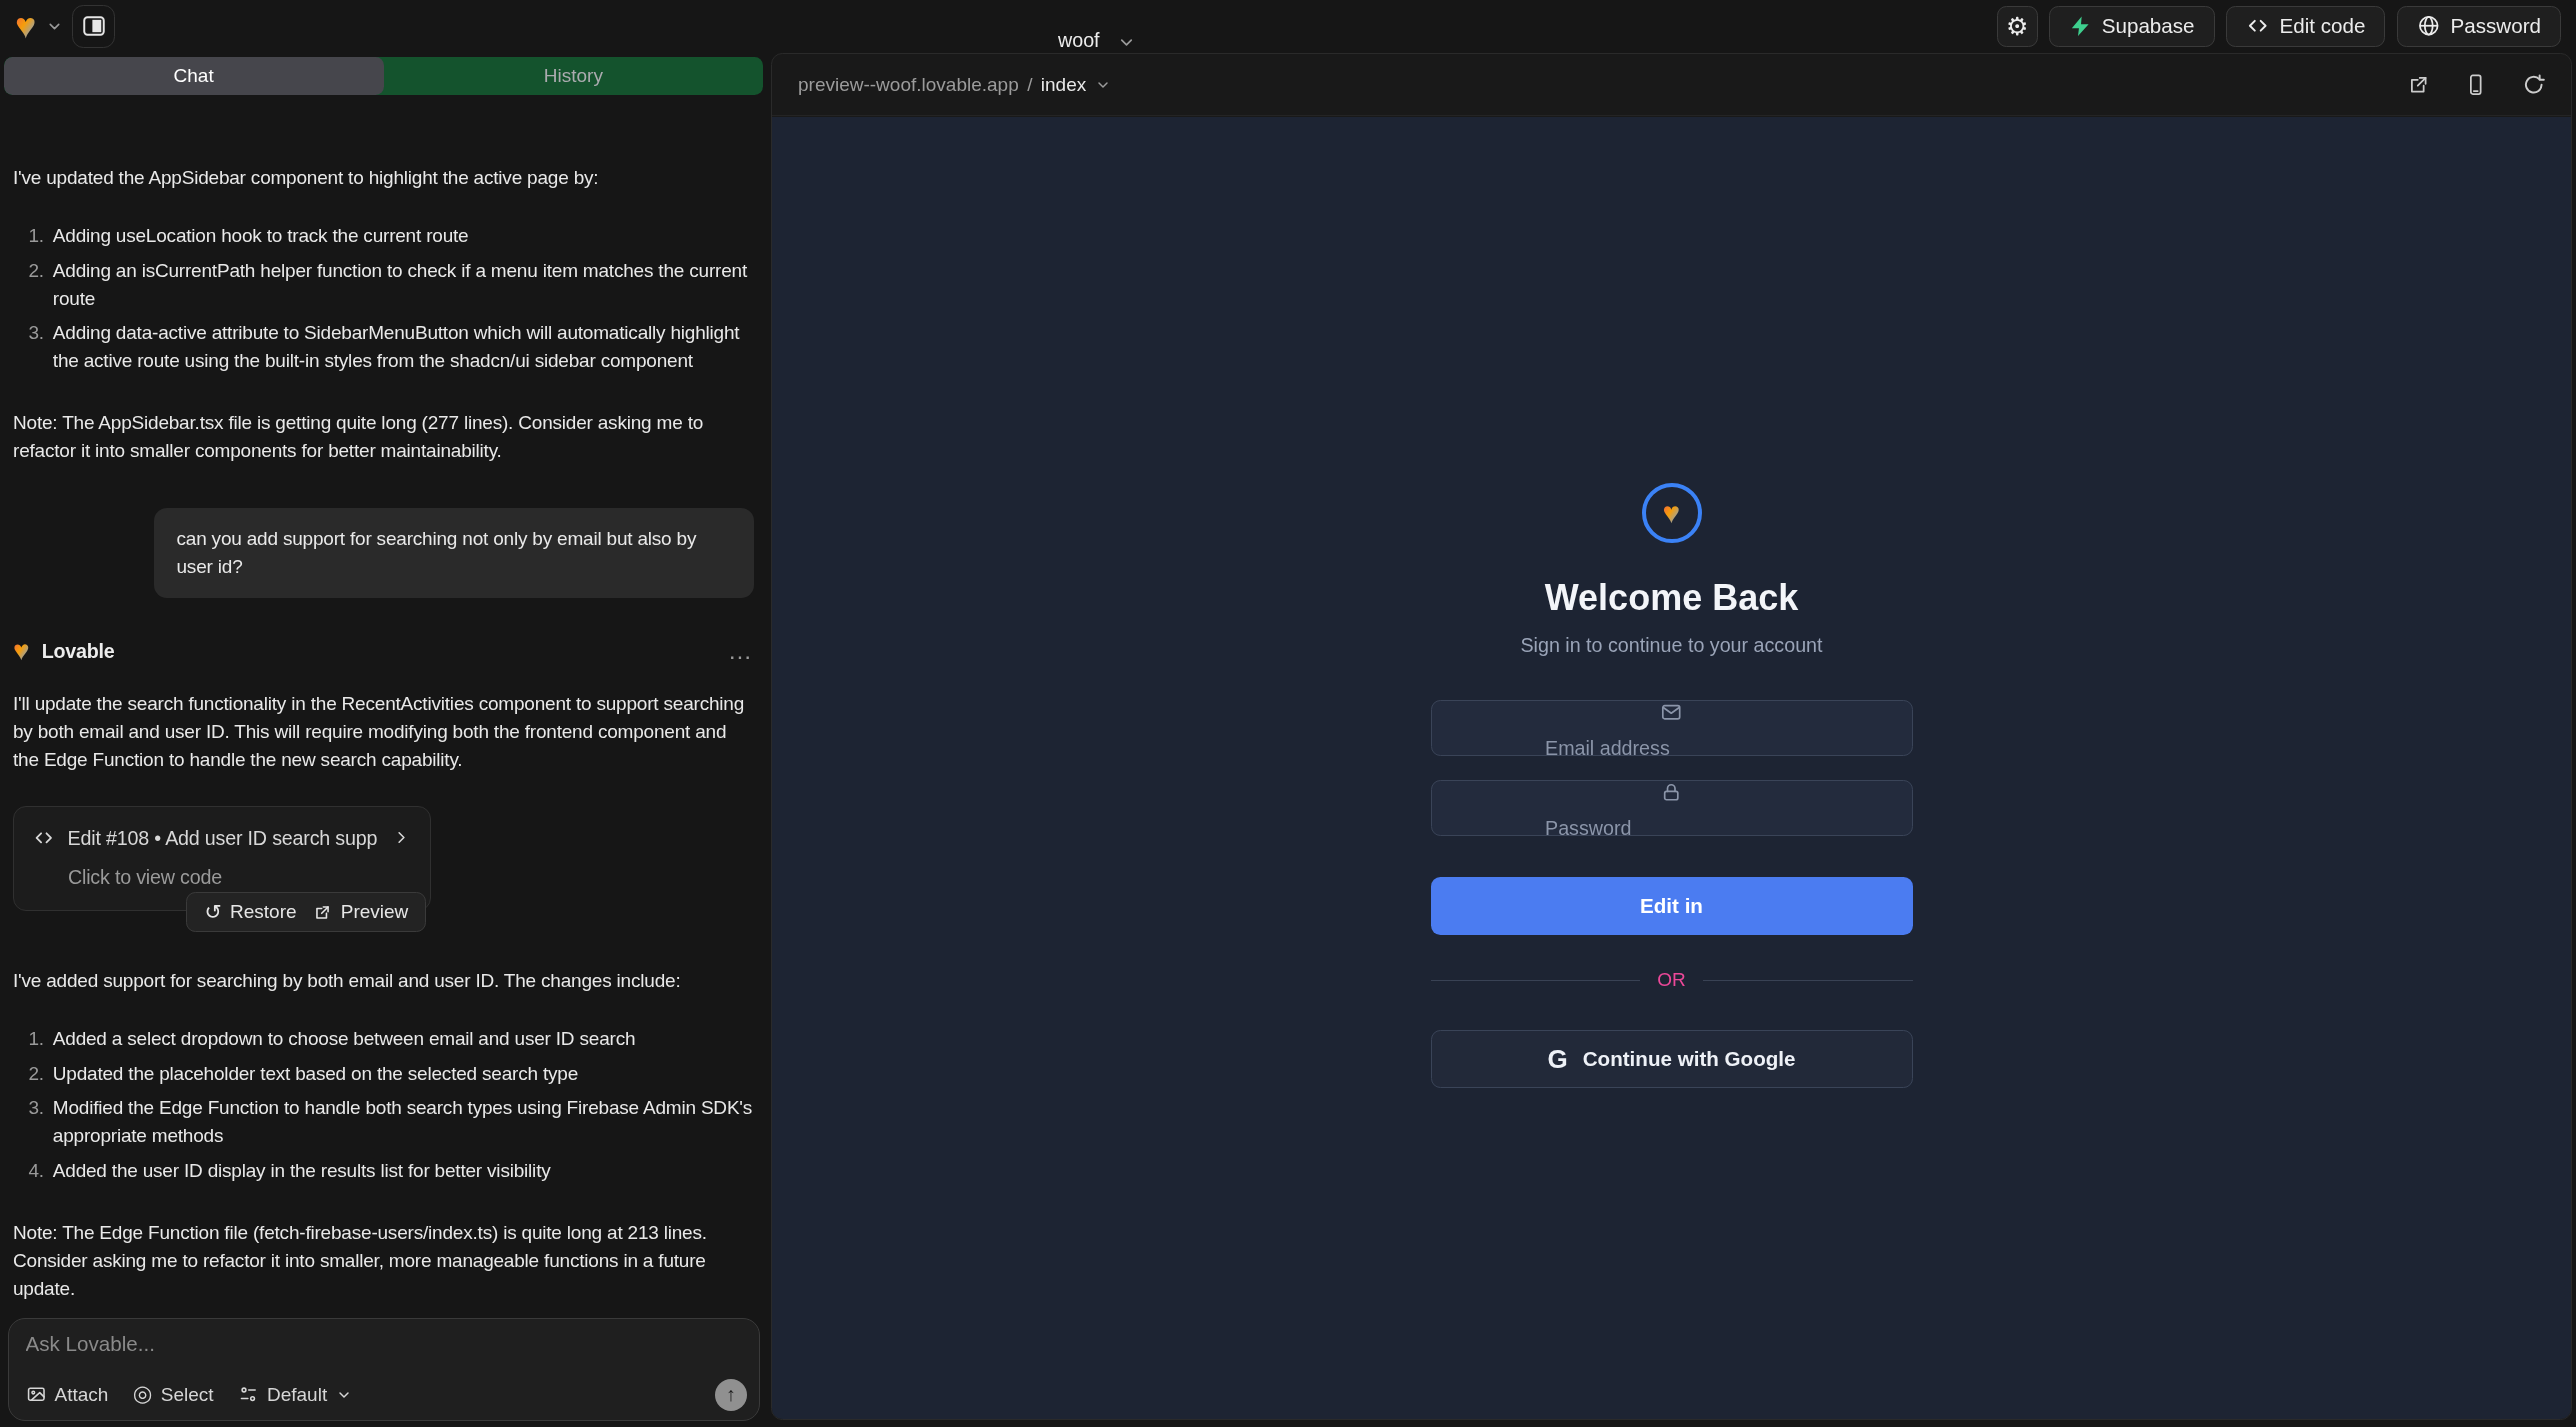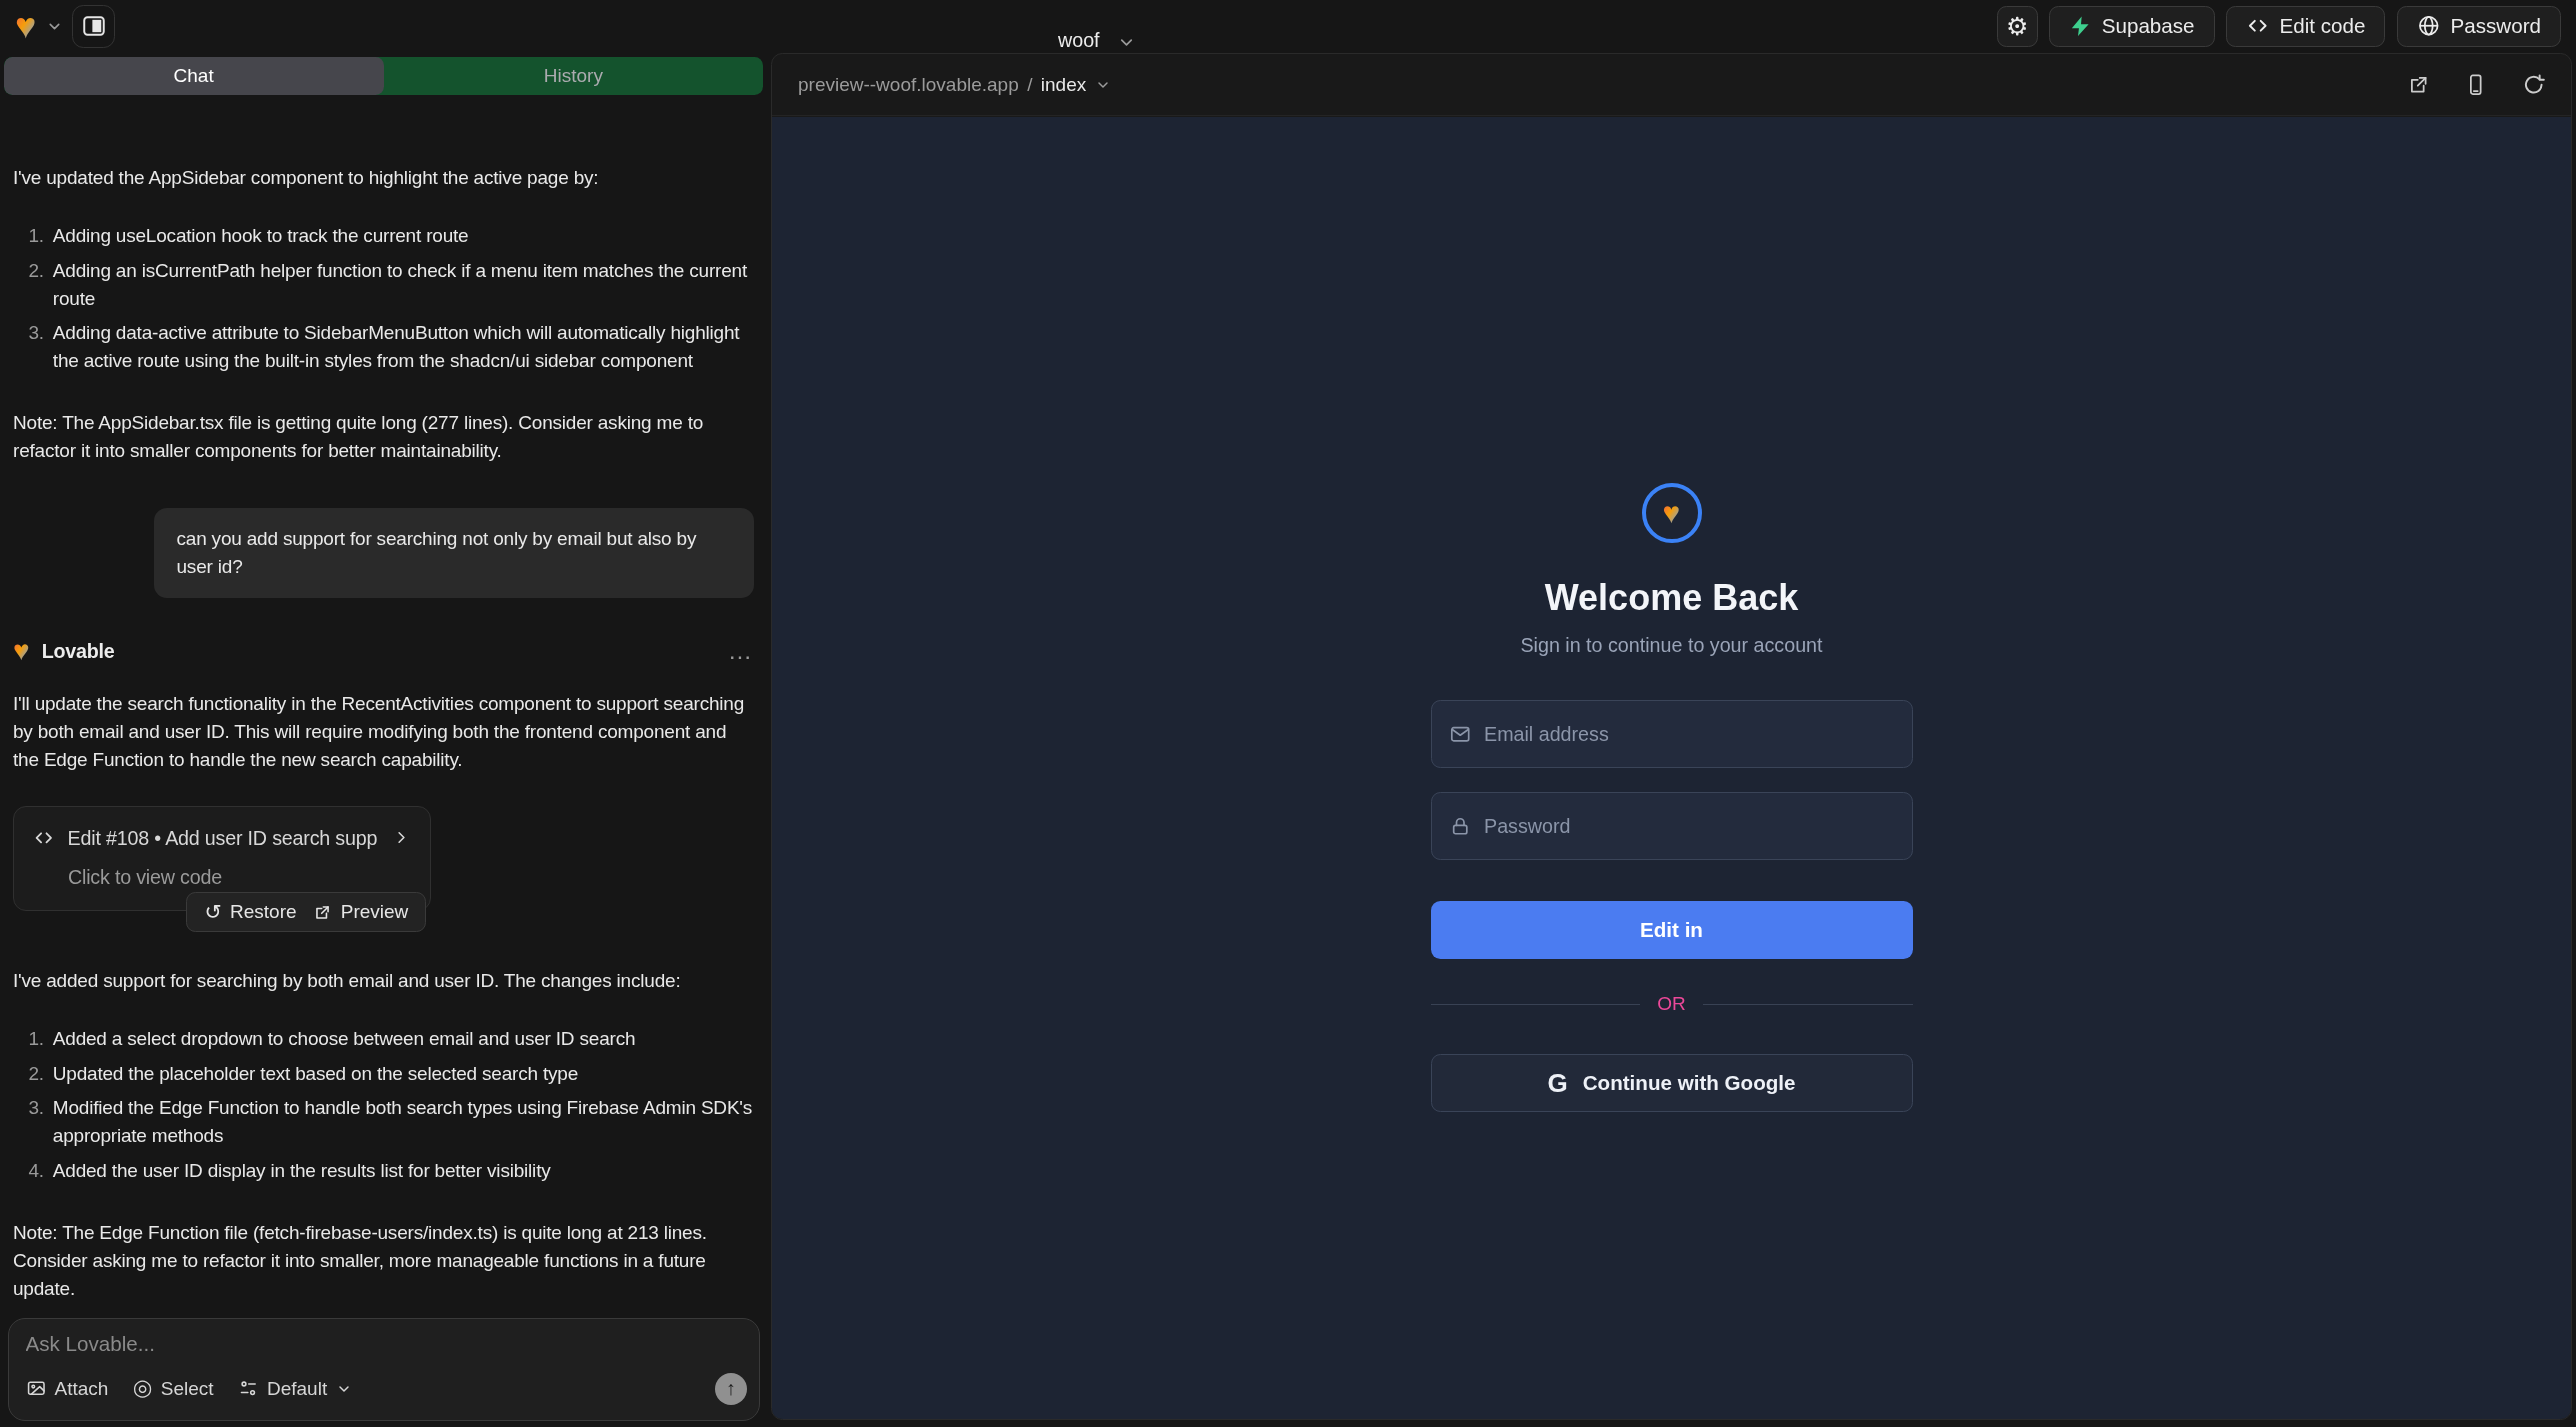--- a/index.html
+++ b/index.html
@@ -77,21 +77,21 @@
   .restore-glyph { font-size:20.6px; line-height:1; }
 
   
   .composer { position:absolute; left:7.5px; right:7.5px; bottom:7.5px; height:103px;
               background:#1f1f1f; border:0.9px solid #3a3a3a; border-radius:17px;
               padding:13px 17px; }
   .composer textarea { width:100%; height:36px; background:transparent; border:none;
               outline:none; resize:none; color:#e9e9e9; font-size:20.6px;
               font-family:inherit; }
   .composer textarea::placeholder { color:#8a8a8a; }
-  .composer-bar { position:absolute; left:17px; right:11.3px; bottom:12px; height:38px;
+  .composer-bar { position:absolute; left:17px; right:11.3px; bottom:6px; height:38px;
                   display:flex; align-items:center; gap:24.4px; }
   .c-action { display:flex; align-items:center; gap:8.4px; background:none; border:none;
               color:#d6d6d6; font-size:19px; cursor:pointer; font-family:inherit; }
   .target-glyph { font-size:22.5px; line-height:1; }
   .send-btn { margin-left:auto; width:32px; height:32px; border-radius:50%;
               background:#909090; border:none; color:#1a1a1a; font-size:19.7px;
               font-weight:bold; display:flex; align-items:center; justify-content:center;
               cursor:pointer; }
 
   
@@ -110,23 +110,23 @@
   .preview-body { position:absolute; top:63px; left:0; right:0; bottom:0;
                   background:#1d2433; display:flex; justify-content:center; }
   .signin { width:482px; padding-top:366px; display:flex; flex-direction:column;
             align-items:center; }
   .logo-ring { width:60px; height:60px; border-radius:50%; border:4.7px solid #3b82f6;
                display:flex; align-items:center; justify-content:center;
                margin-bottom:34px; }
   .logo-ring .grad-heart { font-size:30px; }
   .signin-title { font-size:36px; font-weight:bold; color:#f3f5f9; margin-bottom:15px; }
   .signin-sub { font-size:19.7px; color:#9aa4b8; margin-bottom:43px; }
-  .field { width:482px; height:68px; background:#232b3d; border:0.9px solid #3a4458;
+  .field { width:482px; height:56px; background:#232b3d; border:0.9px solid #3a4458;
            border-radius:9.4px; display:flex; align-items:center; gap:13px;
-           padding:0 17px; margin-bottom:24.4px; color:#8b95a9; }
+           padding:0 17px; margin-bottom:24.4px; color:#8b95a9;flex-direction:column; }
   .field input { flex:1; background:transparent; border:none; outline:none;
                  color:#dfe4ee; font-size:19.7px; font-family:inherit; }
   .field input::placeholder { color:#8b95a9; }
   .field.password { margin-bottom:41px; }
   .signin-btn { width:482px; height:58px; border:none; border-radius:9.4px;
                 background:#4b7cf1; color:#ffffff; font-size:20.6px; font-weight:600;
                 cursor:pointer; font-family:inherit; margin-bottom:34px; }
   .or-divider { width:482px; display:flex; align-items:center; gap:17px;
                 margin-bottom:39px; }
   .or-divider .line { flex:1; height:0.9px; background:#394254; }

